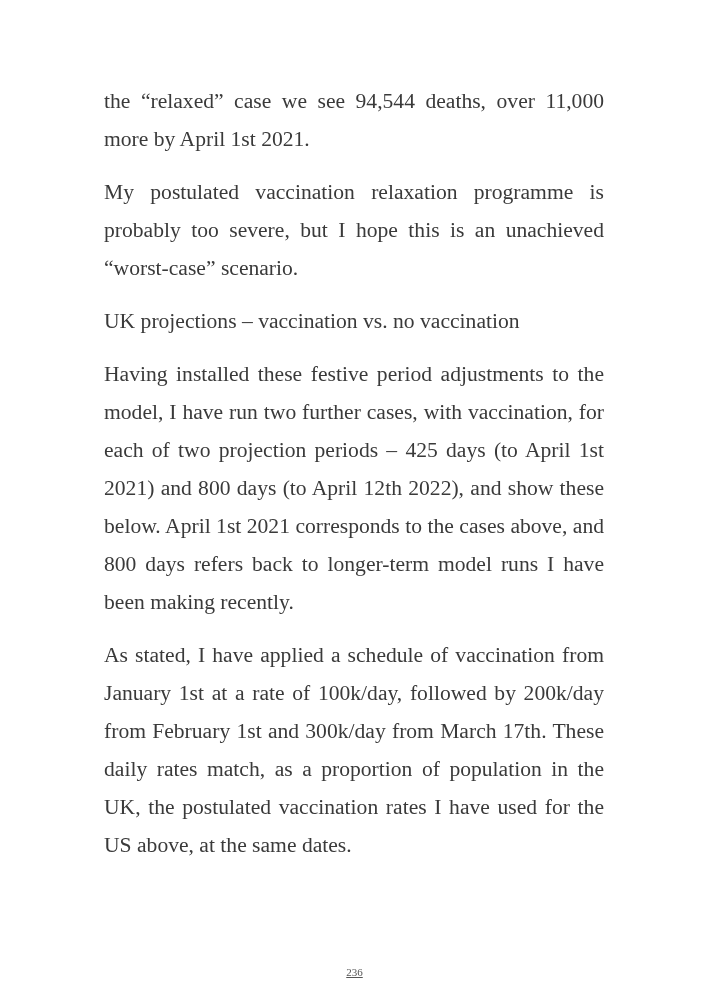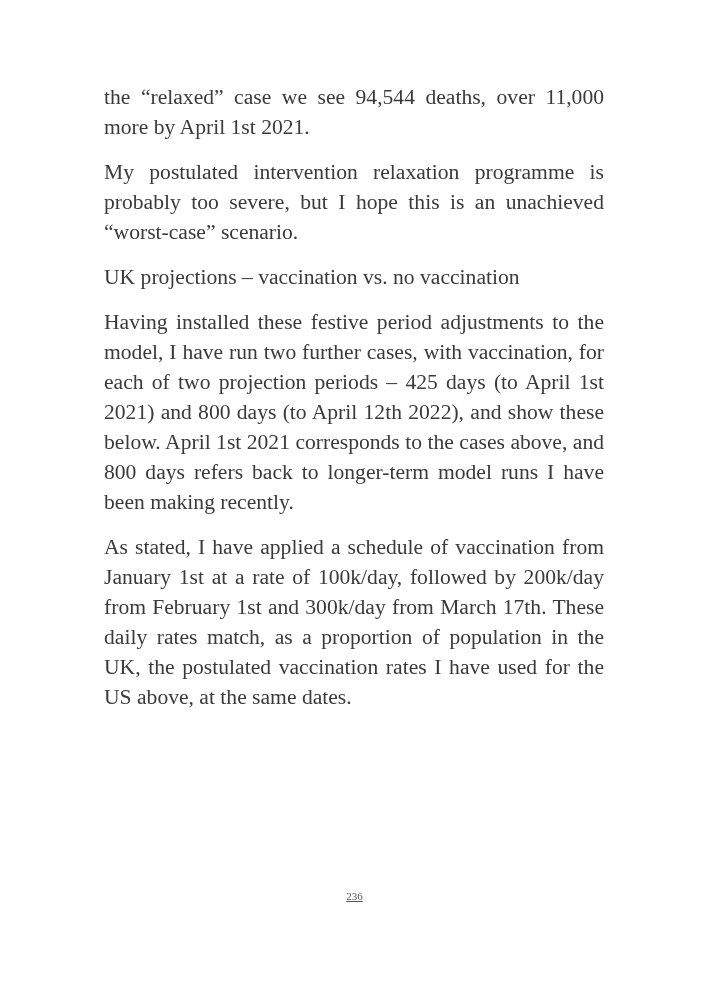--- a/index.html
+++ b/index.html
@@ -17,44 +17,44 @@
     }
     .page {
       position: absolute;
       left: 104px;
       top: 82px;
       width: 500px;
     }
     .para {
       margin: 0 0 15px 0;
       font-size: 21.6px;
-      line-height: 30px;
+      line-height: 38px;
       text-align: justify;
       text-align-last: left;
     }
     .para.heading {
       text-align: center;
       margin-bottom: 15px;
     }
     .page-number {
       position: absolute;
       left: 0;
       width: 709px;
-      top: 890px;
+      top: 966px;
       text-align: center;
       font-size: 11px;
       color: #555555;
       font-family: "Liberation Serif", "DejaVu Serif", serif;
       text-decoration: underline;
     }
   </style>
 </head>
 <body>
 
 <div class="page">
   <p class="para">the “relaxed” case we see 94,544 deaths, over 11,000 more by April 1st 2021.</p>
-  <p class="para">My postulated intervention relaxation programme is probably too severe, but I hope this is an unachieved “worst-case” scenario.</p>
+  <p class="para">My postulated vaccination relaxation programme is probably too severe, but I hope this is an unachieved “worst-case” scenario.</p>
   <p class="para heading">UK projections – vaccination vs. no vaccination</p>
   <p class="para">Having installed these festive period adjustments to the model, I have run two further cases, with vaccination, for each of two projection periods – 425 days (to April 1st 2021) and 800 days (to April 12th 2022), and show these below. April 1st 2021 corresponds to the cases above, and 800 days refers back to longer-term model runs I have been making recently.</p>
   <p class="para">As stated, I have applied a schedule of vaccination from January 1st at a rate of 100k/day, followed by 200k/day from February 1st and 300k/day from March 17th. These daily rates match, as a proportion of population in the UK, the postulated vaccination rates I have used for the US above, at the same dates.</p>
 </div>
 
 <div class="page-number">236</div>
 
 </body></html>

